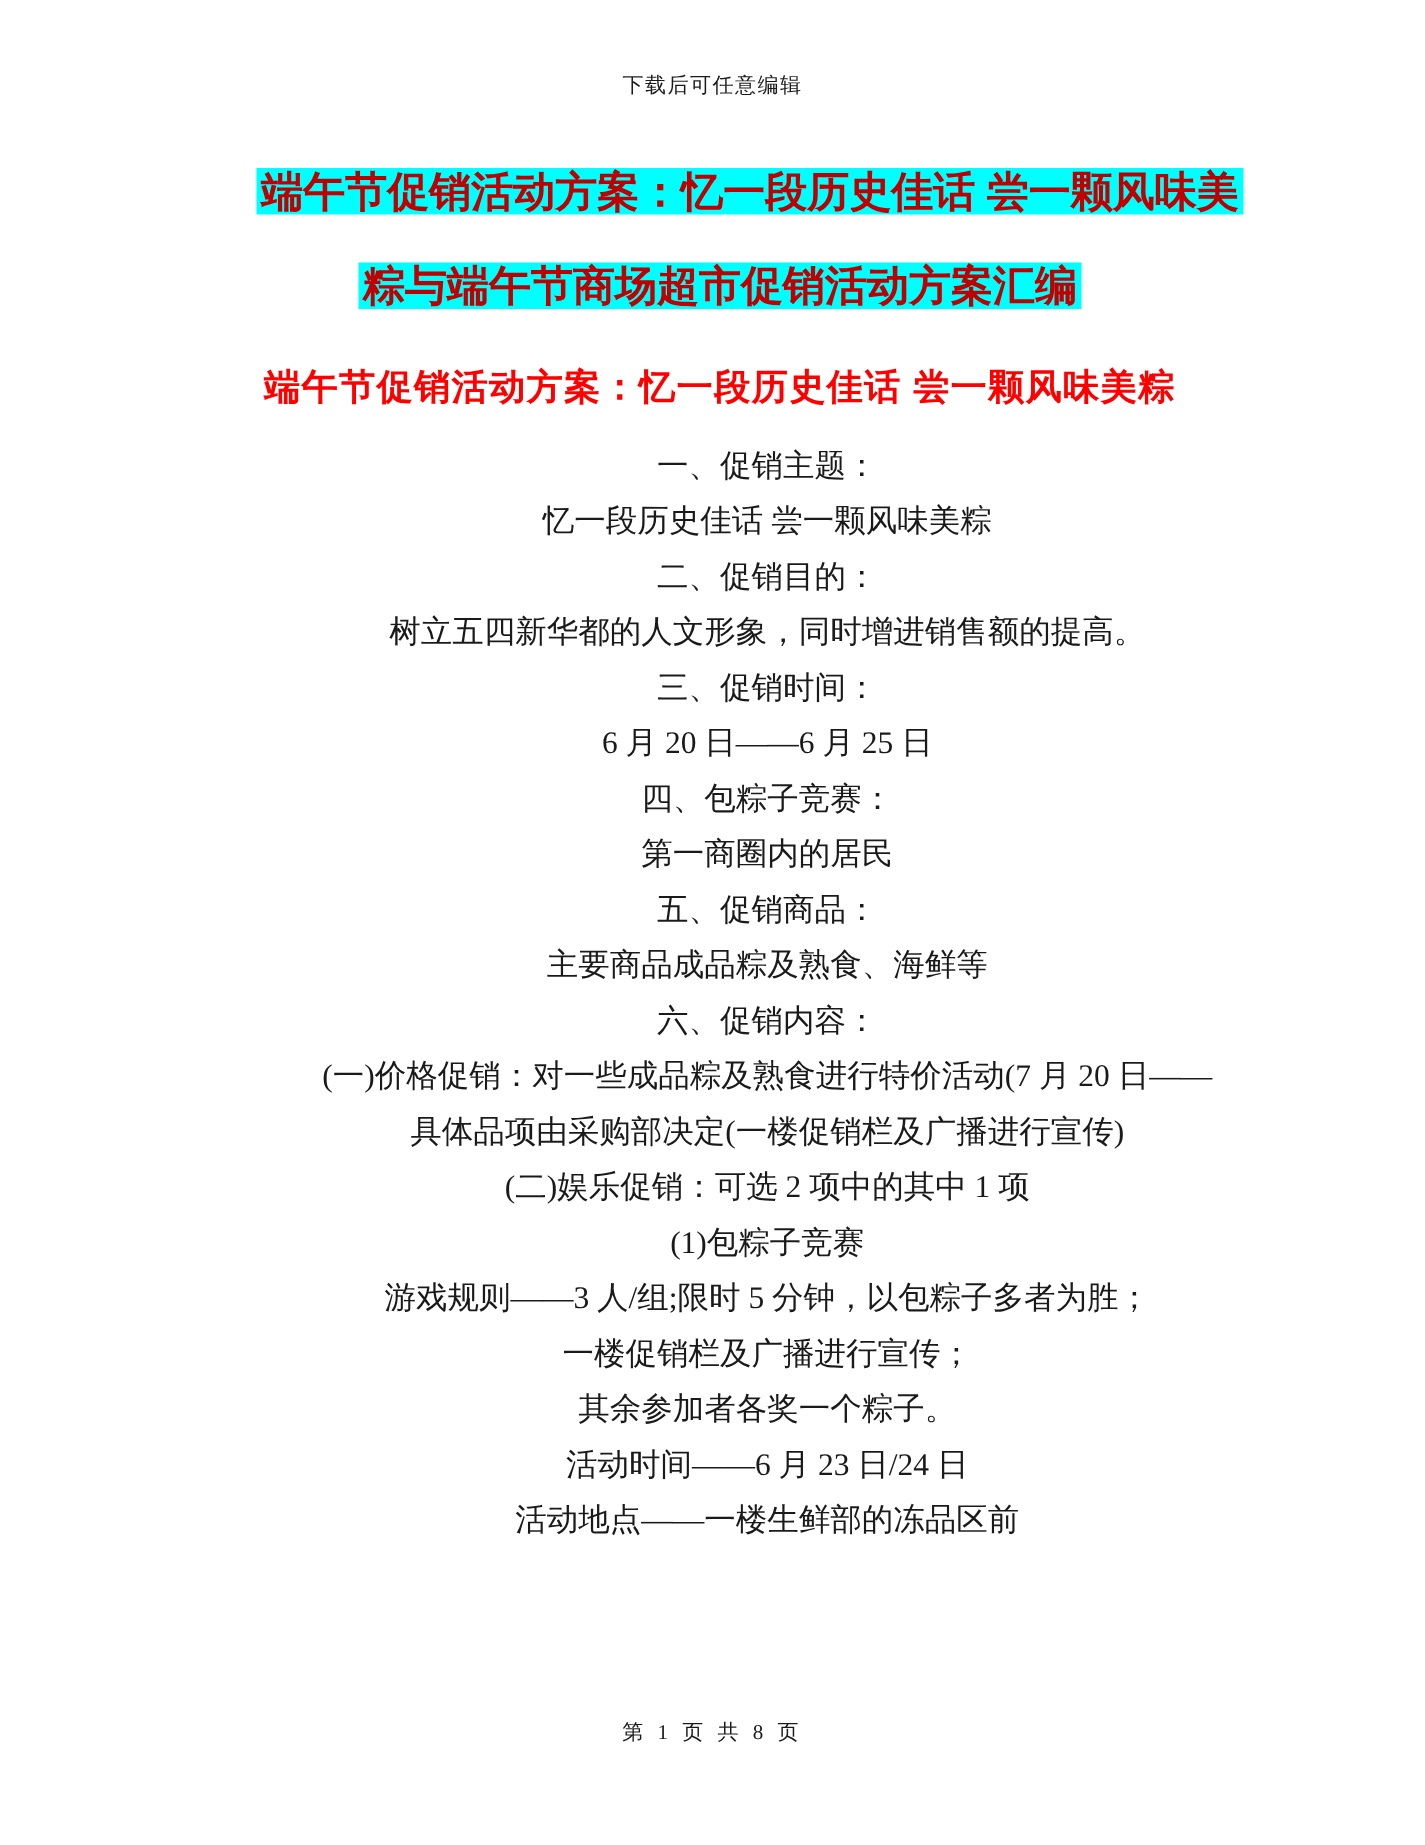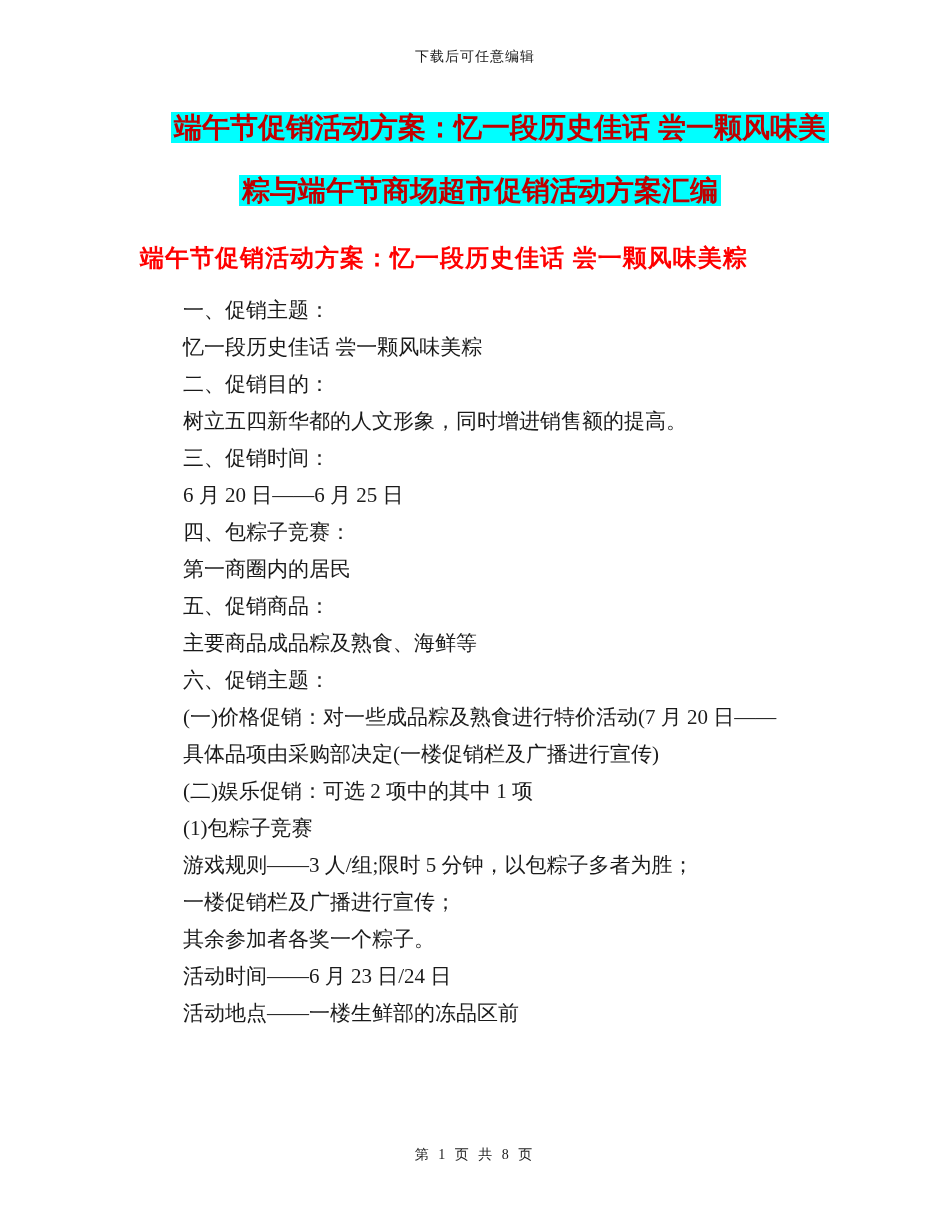--- a/index.html
+++ b/index.html
@@ -24,34 +24,36 @@
   }
   .title-line{line-height:63px;white-space:nowrap;}
   .title-line .hl{
     background:var(--highlight-cyan,#00ffff);
     color:var(--title-red,#c00000);
     padding:0 3px;
   }
   .title-line:nth-of-type(1) .hl{position:relative;left:20px;}
   .subheading{
     position:absolute;top:242px;left:140px;width:680px;
+    text-align:center;
     font-family:"Liberation Sans","DejaVu Sans",sans-serif;
     font-weight:bold;font-size:24px;letter-spacing:1px;
     color:var(--heading-red,#ff0000);
     white-space:nowrap;
   }
   .body-text{
     position:absolute;top:292px;left:140px;width:700px;
     font-size:21px;
     color:var(--text,#1a1a1a);
   }
   .body-line{
     line-height:37px;height:37px;
     padding-left:43px;
     white-space:nowrap;
+    text-align:center;
   }
   .body-line.no-indent{padding-left:0;}
   .footer{
     position:absolute;top:1146px;left:0;right:0;
     text-align:center;
     font-size:14px;letter-spacing:3px;
     color:var(--text,#1a1a1a);
   }
 </style>
 </head>
@@ -99,21 +101,21 @@
       <div class="body-line">
         <span>第一商圈内的居民</span>
       </div>
       <div class="body-line">
         <span>五、促销商品：</span>
       </div>
       <div class="body-line">
         <span>主要商品成品粽及熟食、海鲜等</span>
       </div>
       <div class="body-line">
-        <span>六、促销主题：</span>
+        <span>六、促销内容：</span>
       </div>
       <div class="body-line">
         <span>(一)价格促销：对一些成品粽及熟食进行特价活动(7 月 20 日——</span>
       </div>
       <div class="body-line">
         <span>具体品项由采购部决定(一楼促销栏及广播进行宣传)</span>
       </div>
       <div class="body-line">
         <span>(二)娱乐促销：可选 2 项中的其中 1 项</span>
       </div>

